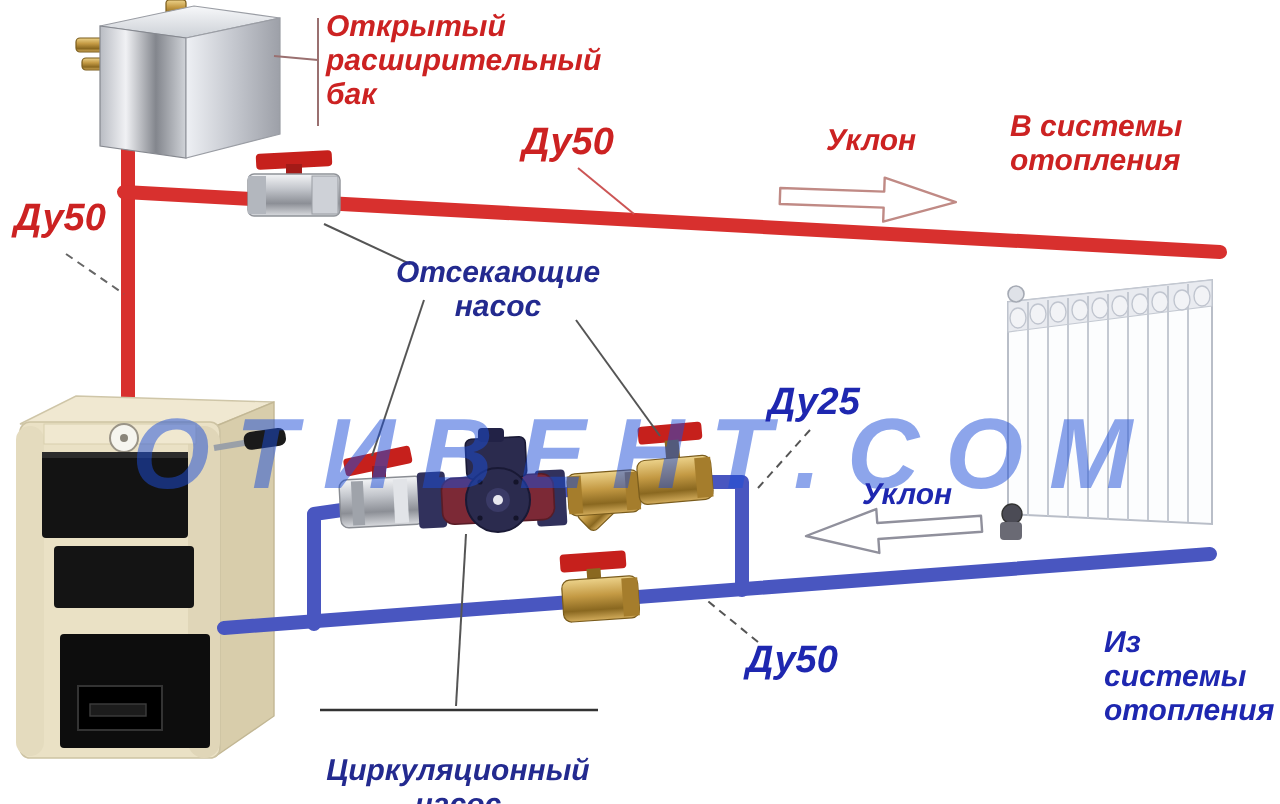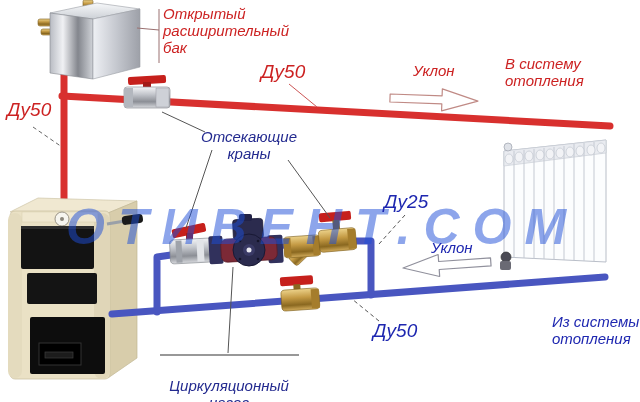--- a/index.html
+++ b/index.html
@@ -2,21 +2,21 @@
 <html><head>
 <meta charset="utf-8">
 <style>
   html,body{margin:0;padding:0;background:#fff;}
   .canvas{
     position:relative;width:640px;height:402px;background:#ffffff;
     overflow:hidden;font-family:"Liberation Sans",sans-serif;
   }
   .canvas svg{position:absolute;left:0;top:0;}
   .lbl{
-    position:absolute;font-weight:normal;font-style:italic;
+    position:absolute;font-weight:bold;font-style:italic;
     font-size:15px;line-height:1.12;white-space:pre-line;z-index:30;
   }
   .red{color:#cc2222;}
   .blue{color:#1e27b0;}
   .navy{color:#232a8f;}
   .big{font-size:19px;line-height:1;}
   .center{text-align:center;}
   .watermark{
     position:absolute;left:66px;top:198px;z-index:20;
     font-weight:bold;font-style:italic;font-size:50px;letter-spacing:13px;
@@ -199,24 +199,24 @@
 </svg>
 
 <div class="watermark">ОТИВЕНТ.СОМ</div>
 
 <div class="lbl red" style="left:163px;top:6px;">Открытый
 расширительный
 бак</div>
 <div class="lbl red big" style="left:7px;top:100px;">Ду50</div>
 <div class="lbl red big" style="left:261px;top:62px;">Ду50</div>
 <div class="lbl red" style="left:413px;top:63px;">Уклон</div>
-<div class="lbl red" style="left:505px;top:56px;">В систему
+<div class="lbl red" style="left:505px;top:56px;">В системы
 отопления</div>
 <div class="lbl navy center" style="left:189px;top:129px;width:120px;">Отсекающие
-краны</div>
+насос</div>
 <div class="lbl blue big" style="left:384px;top:192px;">Ду25</div>
 <div class="lbl blue" style="left:431px;top:240px;">Уклон</div>
 <div class="lbl blue" style="left:517px;top:314px;margin-left:35px;">Из системы
 отопления</div>
 <div class="lbl blue big" style="left:373px;top:321px;">Ду50</div>
 <div class="lbl navy center" style="left:157px;top:358px;width:144px;margin-top:20px;">Циркуляционный
 насос</div>
 
 </div>
 

